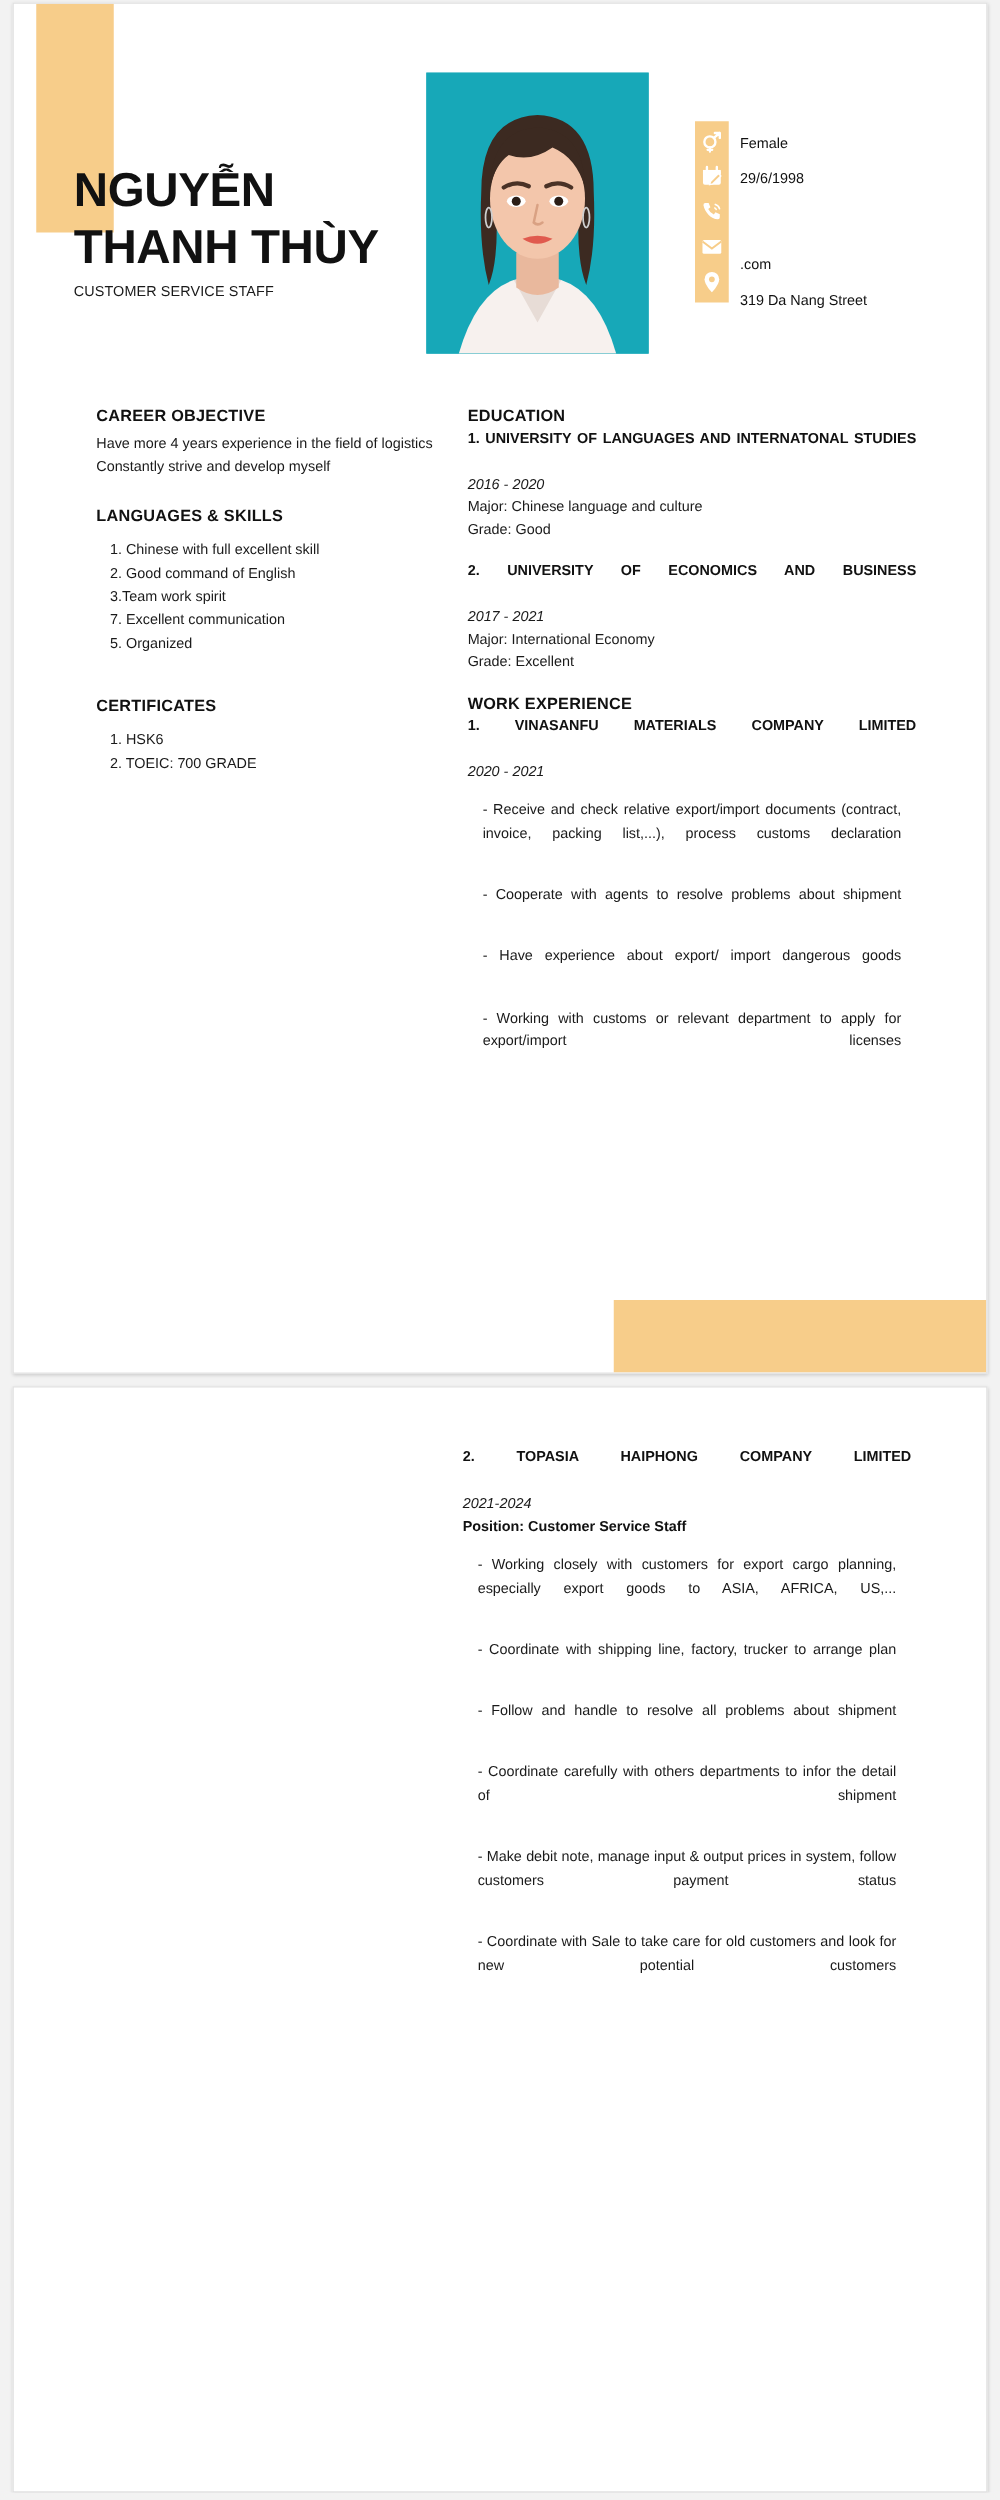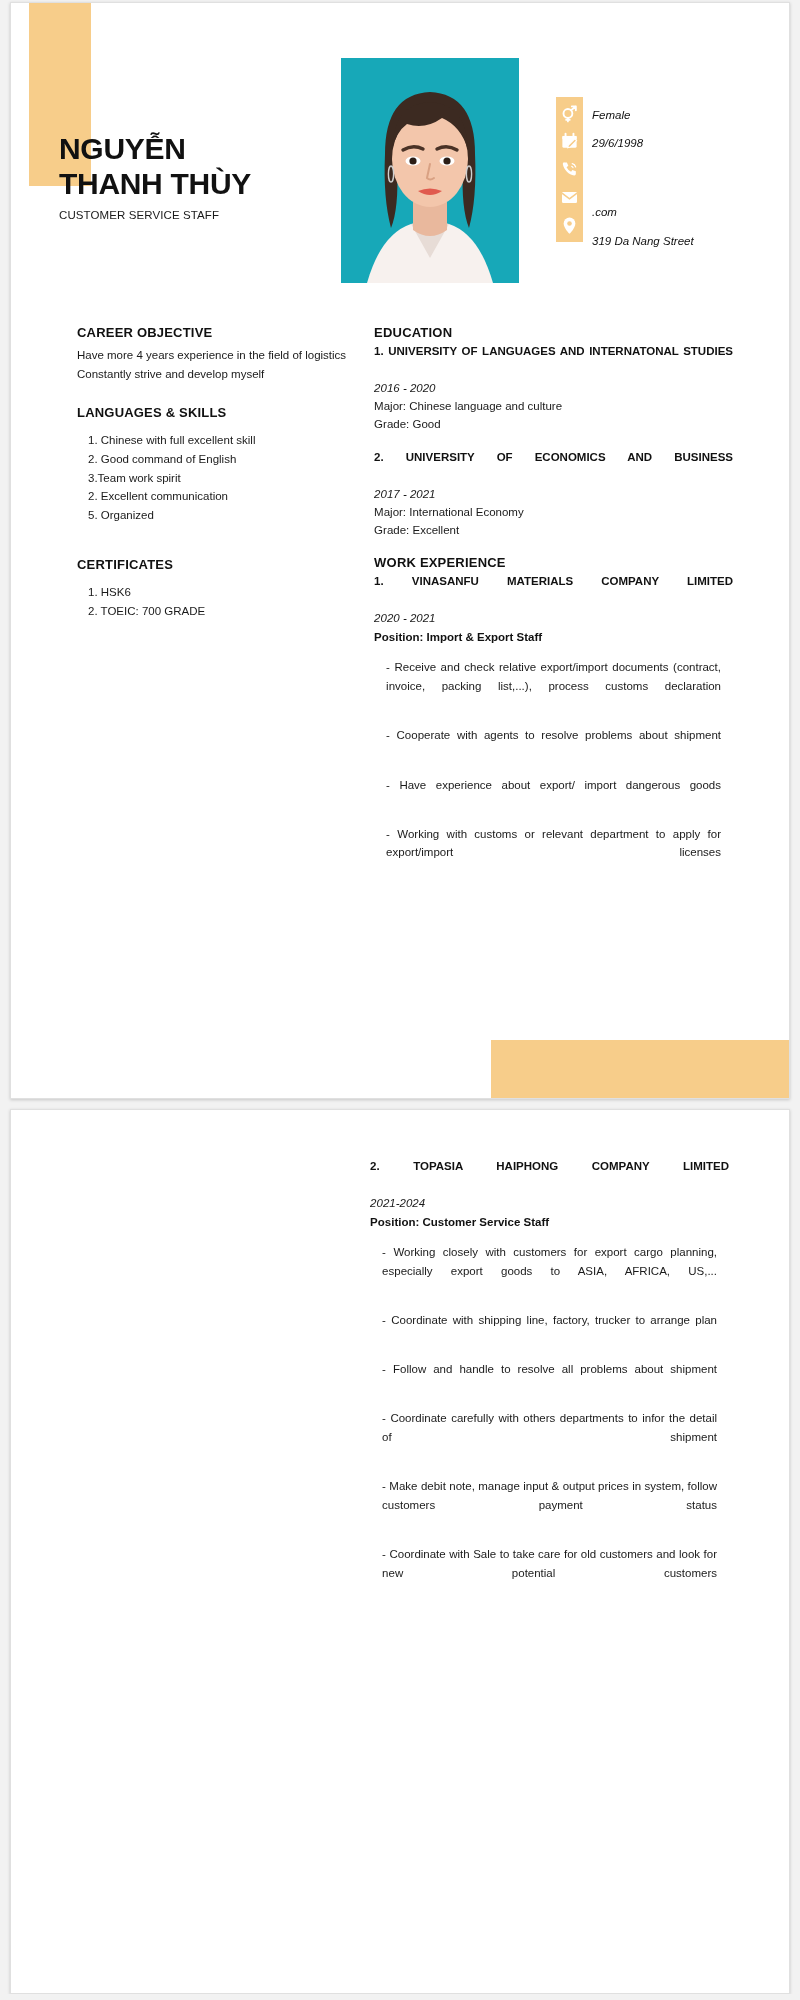--- a/index.html
+++ b/index.html
@@ -37,21 +37,21 @@
     width: 62px; height: 183px;
     background: #f7cd8a;
   }
 
   .name-wrap {
     position: absolute;
     left: 48px; top: 128px;
     width: 300px;
   }
   .name-line {
-    font-size: 30px;
+    font-size: 38px;
     font-weight: bold;
     letter-spacing: -0.3px;
     color: #111;
     line-height: 1.18;
     white-space: nowrap;
   }
   .job-title {
     margin-top: 7px;
     font-size: 11.5px;
     color: #1a1a1a;
@@ -92,21 +92,20 @@
     flex-direction: column;
     gap: 0;
     padding-top: 4px;
   }
   .c-row {
     font-size: 11.5px;
     color: #111;
     height: 28px;
     line-height: 28px;
     white-space: nowrap;
-    font-style: italic;
   }
   .c-row.redacted { color: transparent; }
   .c-row.email-row { height: 42px; line-height: 54px; }
 
   
   .columns {
     position: absolute;
     top: 322px; left: 4px;
     width: 100%;
     display: flex;
@@ -297,21 +296,21 @@
         <p class="txt">Have more 4 years experience in the field of logistics</p>
         <p class="txt">Constantly strive and develop myself</p>
 
         <div class="gap-lg"></div>
 
         <h2 class="sec">LANGUAGES &amp; SKILLS</h2>
         <ul class="plain">
           <li>1. Chinese with full excellent skill</li>
           <li>2. Good command of English</li>
           <li>3.Team work spirit</li>
-          <li>2. Excellent communication</li>
+          <li>7. Excellent communication</li>
           <li>5. Organized</li>
         </ul>
 
         <div class="gap-lg"></div>
 
         <h2 class="sec">CERTIFICATES</h2>
         <ul class="plain">
           <li>1. HSK6</li>
           <li>2. TOEIC: 700 GRADE</li>
         </ul>
@@ -337,21 +336,20 @@
           <p class="meta">Grade: Excellent</p>
         </div>
 
         <div class="gap-md"></div>
 
         <h2 class="sec tight">WORK EXPERIENCE</h2>
 
         <div>
           <p class="org">1. VINASANFU MATERIALS COMPANY LIMITED</p>
           <p class="dates">2020 - 2021</p>
-          <p class="position">Position: Import &amp; Export Staff</p>
           <p class="bullet">-  Receive  and  check  relative export/import  documents  (contract, invoice, packing list,...), process customs declaration</p>
           <p class="bullet">-  Cooperate  with  agents  to  resolve problems about shipment</p>
           <p class="bullet">- Have experience about export/ import dangerous goods</p>
           <p class="bullet">-  Working  with  customs  or  relevant department to apply for export/import licenses</p>
         </div>
       </div>
     </div>
 
     <div class="bottom-band"></div>
   </div>

